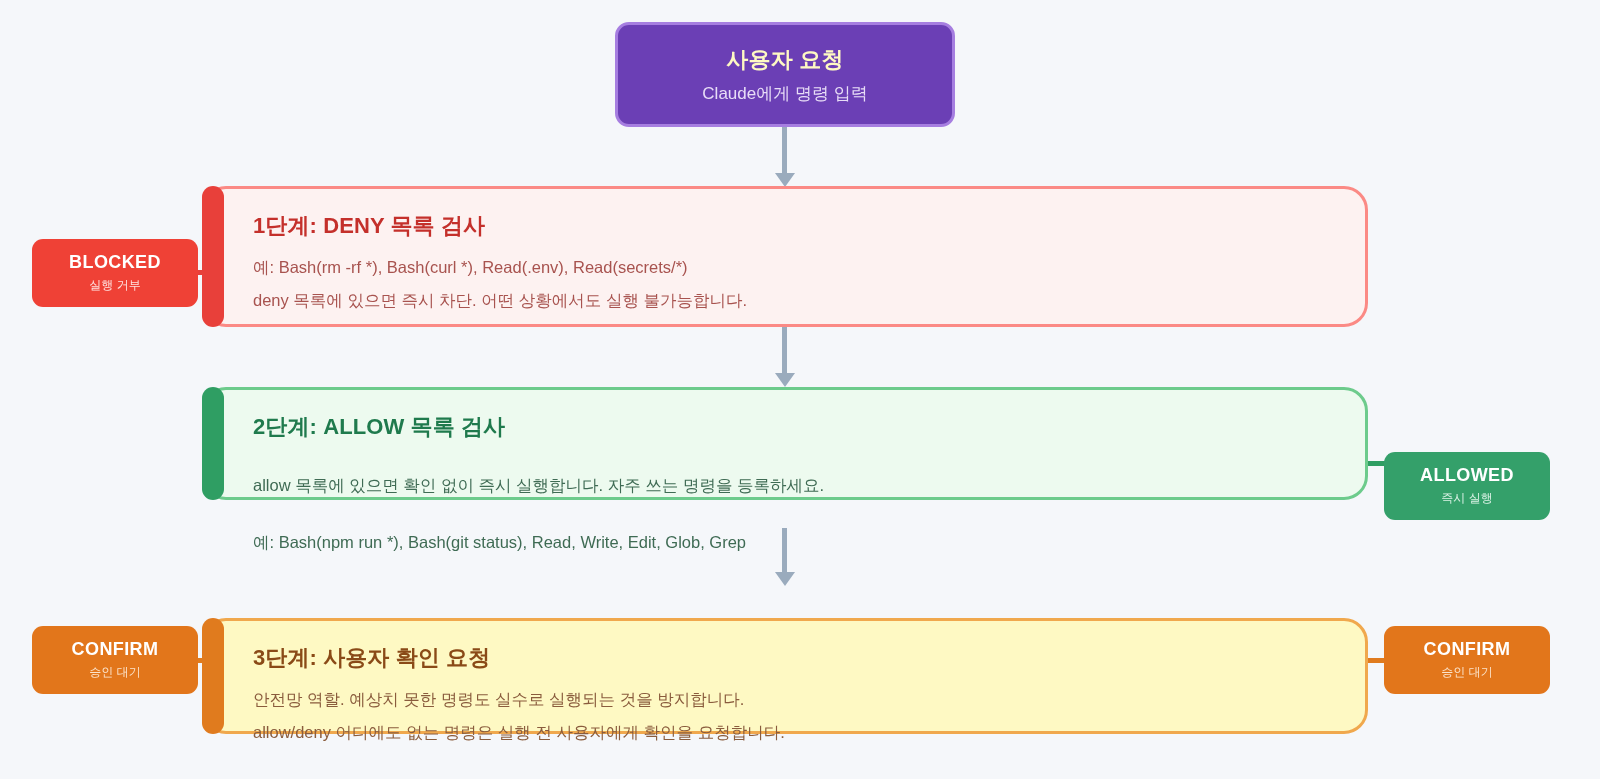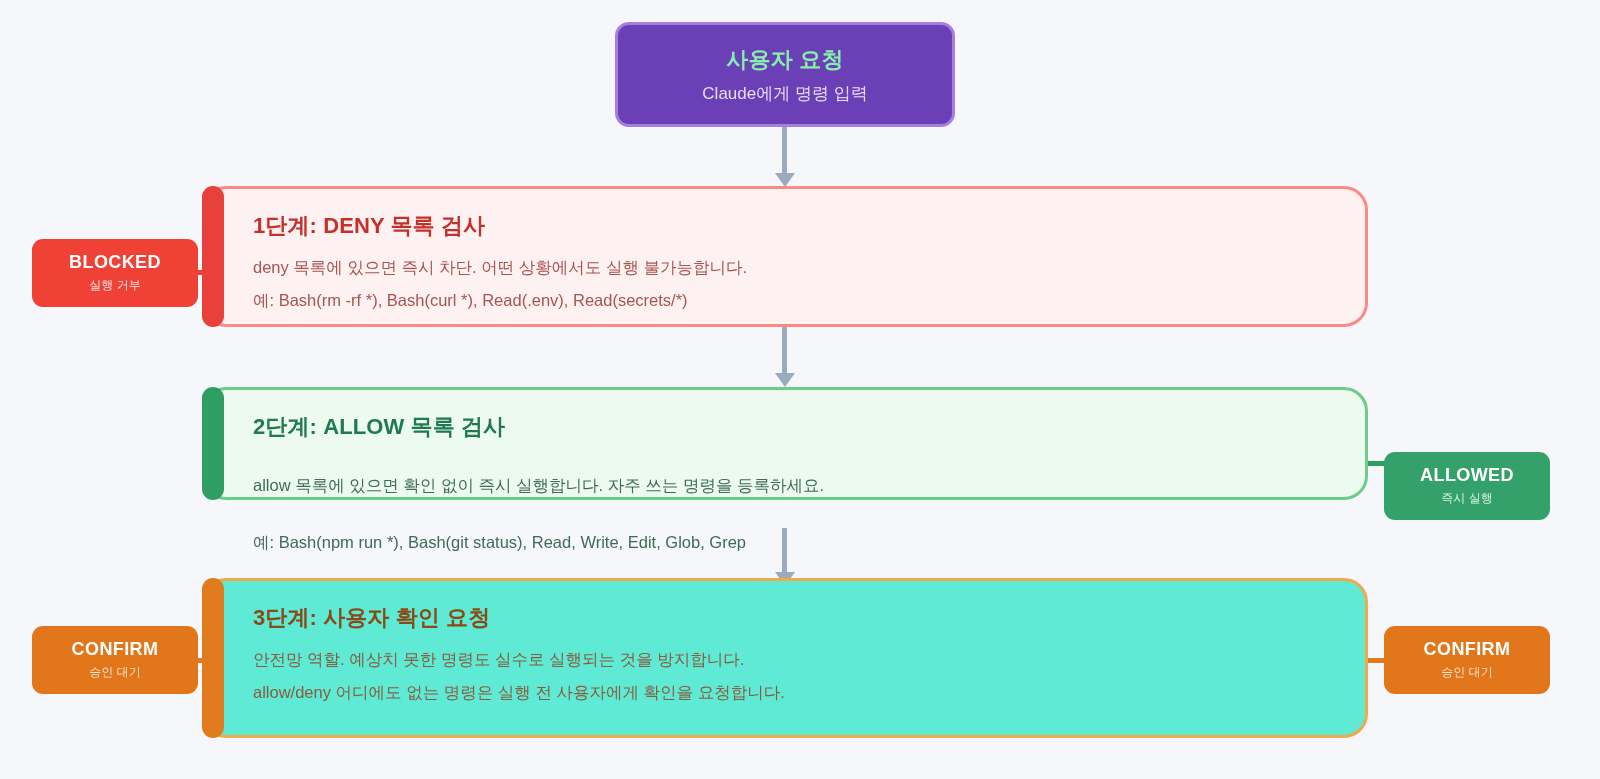--- a/index.html
+++ b/index.html
@@ -33,21 +33,21 @@
     background: #6b3fb5;
     border: 3px solid #a67ee0;
     border-radius: 14px;
     display: flex;
     flex-direction: column;
     align-items: center;
     justify-content: center;
     gap: 7px;
   }
   .root-title {
-    color: #86efac;
+    color: #fef9c3;
     font-size: 22px;
     font-weight: bold;
     letter-spacing: .2px;
   }
   .root-sub {
     color: #e8ddf7;
     font-size: 17px;
     font-weight: normal;
   }
 
@@ -103,23 +103,23 @@
     height: 113px;
     background: #edfaef;
     border-color: #6dcb8c;
   }
   #step-2 .accent { background: #2f9e63; }
   #step-2 .step-title { color: #1f7a4d; }
   #step-2 .step-line { color: #3f6b54; margin-top: 31px; }
 
   
   #step-3 {
-    top: 578px;
-    height: 160px;
-    background: #5eead4;
+    top: 618px;
+    height: 116px;
+    background: #fef9c3;
     border-color: #f0a84d;
   }
   #step-3 .accent { background: #e07b1e; }
   #step-3 .step-title { color: #8a4a17; }
   #step-3 .step-line { color: #8a5c3d; }
 
   
   .badge {
     position: absolute;
     border-radius: 11px;
@@ -246,22 +246,22 @@
   </div>
 
   <div class="connector v-line" id="conn-root-s1">
     <div class="v-arrow"></div>
   </div>
 
   <div class="step" id="step-1">
     <div class="accent"></div>
     <div class="content">
       <div class="step-title">1단계: DENY 목록 검사</div>
+      <div class="step-line">예: Bash(rm -rf *), Bash(curl *), Read(.env), Read(secrets/*)</div>
       <div class="step-line">deny 목록에 있으면 즉시 차단. 어떤 상황에서도 실행 불가능합니다.</div>
-      <div class="step-line">예: Bash(rm -rf *), Bash(curl *), Read(.env), Read(secrets/*)</div>
     </div>
   </div>
 
   <div class="connector h-line" id="conn-s1-blocked">
     <div class="h-arrow-left"></div>
   </div>
 
   <div class="badge" id="badge-blocked">
     <div class="badge-title">BLOCKED</div>
     <div class="badge-sub">실행 거부</div>

